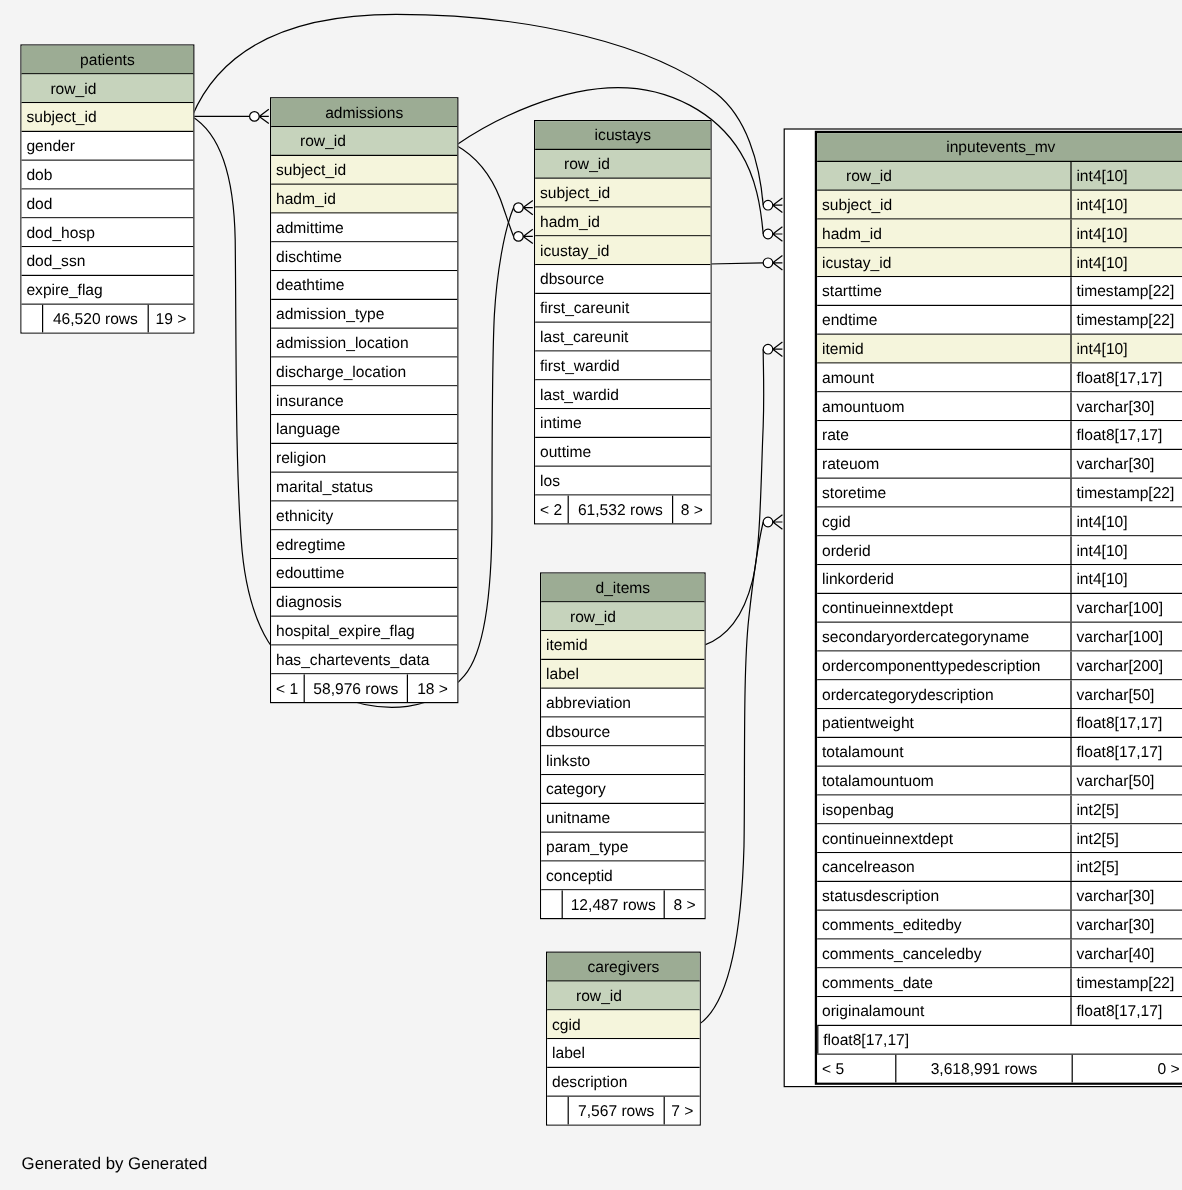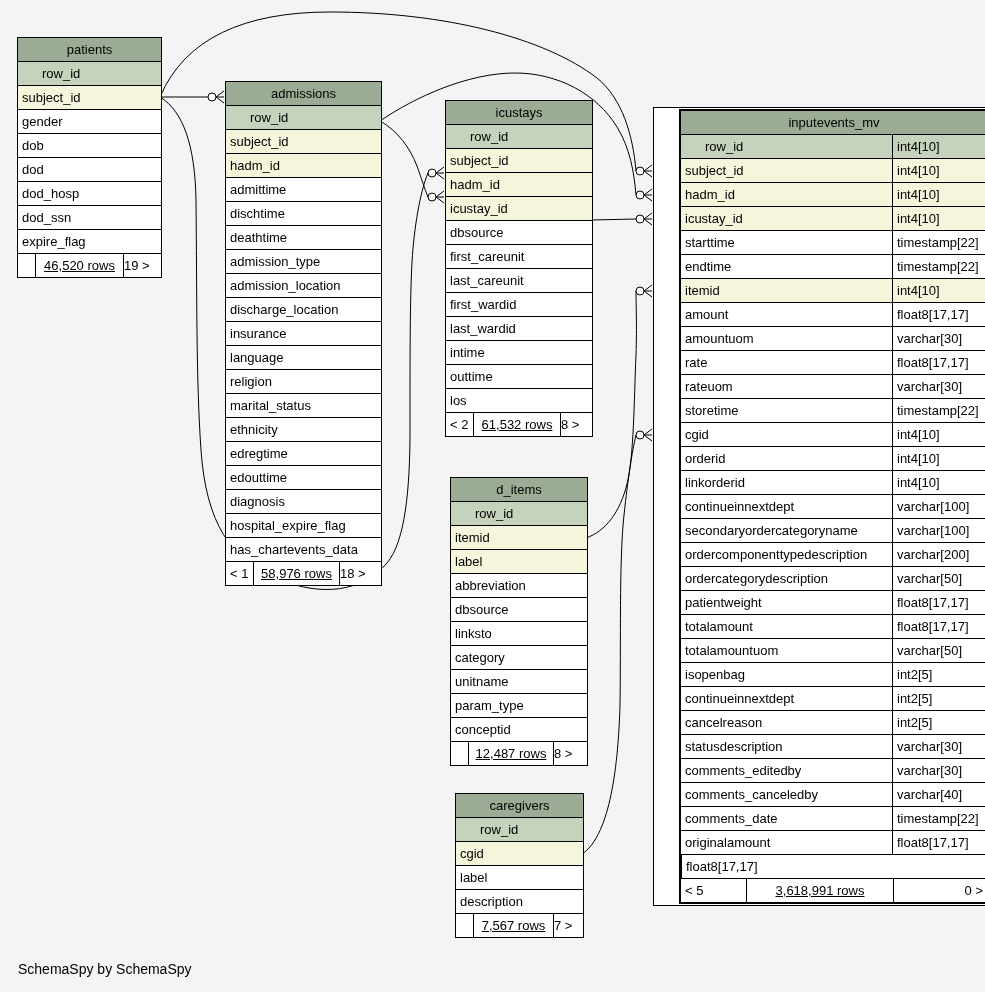--- a/index.html
+++ b/index.html
@@ -21,22 +21,22 @@
   }
   .trow{height:24px;line-height:23px;border-bottom:1px solid #000;
     box-sizing:border-box;display:flex;background:#fff;}
   .row-pk{background:#c6d3bc;padding-left:20px;}
   .row-idx{background:#f5f5dc;}
   .cell-name{flex:1;padding-left:4px;white-space:nowrap;overflow:hidden;}
   .cell-type{width:95px;border-left:1px solid #000;padding-left:4px;
     box-sizing:border-box;white-space:nowrap;}
   .tfoot{display:flex;height:23px;line-height:23px;background:#fff;}
   .fleft{border-right:1px solid #000;box-sizing:border-box;padding-left:4px;white-space:nowrap;}
-  .fmid{flex:1;text-align:center;white-space:nowrap;text-decoration:underline;}
-  .fright{border-left:1px solid #000;box-sizing:border-box;white-space:nowrap;}
+  .fmid{flex:1;text-align:center;white-space:nowrap;}
+  .fright{border-left:1px solid #000;box-sizing:border-box;text-align:center;white-space:nowrap;}
   .fright-right{text-align:right;padding-right:4px;}
   #credit{position:absolute;left:18px;top:961px;font-size:14px;z-index:1;}
 </style>
 </head>
 <body>
 
 <svg id="wires" width="985" height="992" viewBox="0 0 985 992">
   <g stroke="#000" stroke-width="1" fill="none">
 
     <path d="M160,97 L208,97"></path>
@@ -416,13 +416,13 @@
         <span class="cell-type">float8[17,17]</span>
       </div>
       <div class="tfoot">
         <span class="fleft" style="width: 66px;">&lt; 5</span>
         <span class="fmid">3,618,991 rows</span>
         <span class="fright fright-right" style="width: 94px;">0 &gt;</span>
       </div>
     </div>
   </div>
 
-<div id="credit">SchemaSpy by SchemaSpy</div>
+<div id="credit">Generated by Generated</div>
 
 </body></html>

